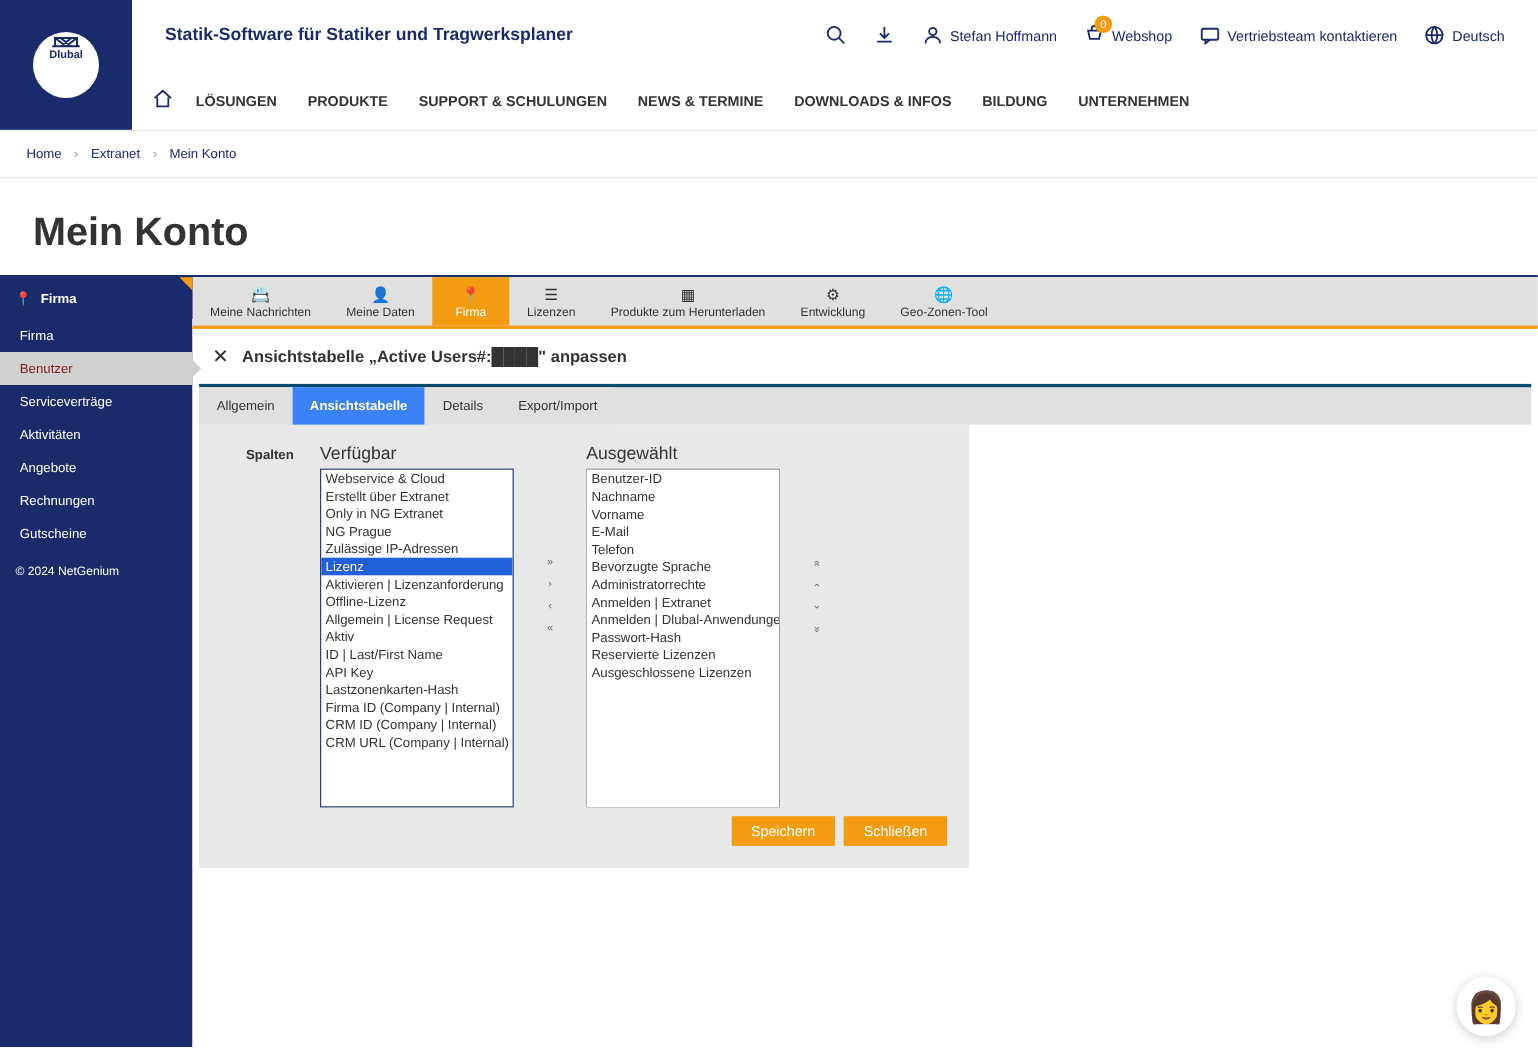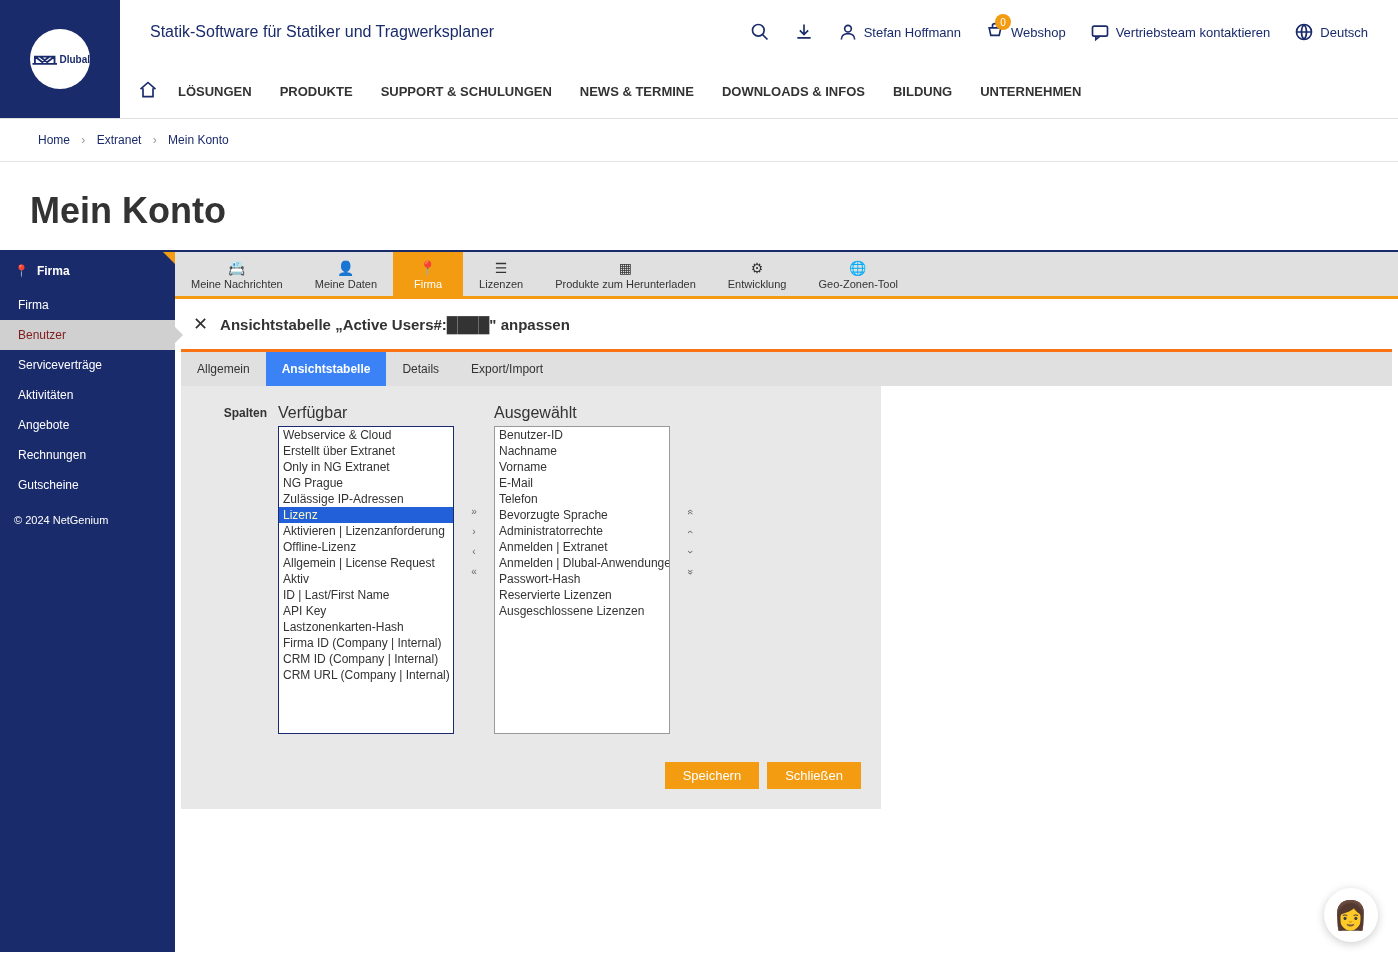--- a/index.html
+++ b/index.html
@@ -1,63 +1,63 @@
 <!DOCTYPE html>
 <html><head>
 <meta charset="utf-8">
 <style>
 *{margin:0;padding:0;box-sizing:border-box;font-family:Arial,Helvetica,sans-serif}
 body{background:#fff;font-size:13px;color:#333}
 .top-header{display:flex;background:#fff;border-bottom:1px solid #e0e0e0}
 .logo-box{width:120px;height:118px;background:#1a2b6b;display:flex;align-items:center;justify-content:center}
-.logo-circle{width:60px;height:60px;background:#fff;border-radius:50%;display:flex;flex-direction:row;align-items:center;justify-content:flex-start;font-size:10px;color:#1a2b6b;font-weight:bold}
+.logo-circle{width:60px;height:60px;background:#fff;border-radius:50%;display:flex;flex-direction:column;align-items:center;justify-content:flex-start;font-size:10px;color:#1a2b6b;font-weight:bold}
 .header-right{flex:1;display:flex;flex-direction:column}
 .header-top{display:flex;align-items:center;padding:18px 30px;height:64px}
-.tagline{color:#1a2b6b;font-weight:normal;font-size:16px}
+.tagline{color:#1a2b6b;font-weight:bold;font-size:16px}
 .header-tools{margin-left:auto;display:flex;align-items:flex-end;gap:24px;color:#1a2b6b}
 .tool{display:flex;align-items:center;gap:6px;font-size:13px;cursor:pointer}
 .cart-wrap{position:relative}
 .cart-badge{position:absolute;top:-8px;left:10px;background:#f39c12;color:#fff;border-radius:50%;width:16px;height:16px;font-size:10px;display:flex;align-items:center;justify-content:center}
 .nav-bar{display:flex;align-items:center;padding:0 18px;height:54px;background:#fff}
 .nav-home{color:#1a2b6b;margin-right:20px}
 .nav-item{color:#333;font-weight:bold;font-size:13px;margin-right:28px;cursor:pointer}
 .cta-btn{margin-left:auto;height:54px;background:#1a2b6b;color:#fff;font-weight:bold;padding:0 28px;display:flex;align-items:center;font-size:14px;cursor:pointer}
-.breadcrumb{padding:14px 38px;border-bottom:1px solid #e5e5e5;font-size:12px;color:#1a2b6b}
+.breadcrumb{padding:14px 24px;border-bottom:1px solid #e5e5e5;font-size:12px;color:#1a2b6b}
 .breadcrumb span{margin:0 8px;color:#999}
 .page-title{padding:28px 30px 18px;font-size:36px;font-weight:bold;color:#333}
 .title-sep{height:2px;background:#1a2b6b}
 .main-wrap{display:flex;min-height:700px}
 .sidebar{width:175px;background:#1a2b6b;color:#fff;font-size:12px}
 .side-header{background:#1a2b6b;padding:12px 14px;display:flex;align-items:center;gap:8px;font-weight:bold;position:relative}
 .side-header::after{content:"";position:absolute;top:0;right:0;border-top:12px solid #f39c12;border-left:12px solid transparent}
 .side-item{padding:8px 18px;cursor:pointer}
 .side-item.active{background:#d0d0d0;color:#7f1d1d;position:relative}
 .side-item.active::after{content:"";position:absolute;right:-8px;top:50%;transform:translateY(-50%);border-left:8px solid #d0d0d0;border-top:8px solid transparent;border-bottom:8px solid transparent}
 .copyright{padding:10px 14px;color:#fff;font-size:11px;margin-top:4px}
 .content{flex:1;background:#fff}
 .tab-bar{background:#e0e0e0;display:flex;border-bottom:3px solid #f39c12}
 .tab{padding:8px 16px 6px;text-align:center;font-size:11px;color:#333;cursor:pointer;min-width:70px}
 .tab.active{background:#f39c12;color:#fff}
 .tab-icon{display:block;margin:0 auto 2px;font-size:14px}
 .view-header{display:flex;align-items:center;gap:12px;padding:14px 18px;font-size:15px;font-weight:bold}
 .close-x{font-size:18px;cursor:pointer;font-weight:normal}
-.sub-tabs{display:flex;border-top:3px solid #f97316;background:#e0e0e0;margin:0 6px}
+.sub-tabs{display:flex;border-top:3px solid #0c4a6e;background:#e0e0e0;margin:0 6px}
 .sub-tab{padding:10px 16px;font-size:12px;cursor:pointer;background:#e0e0e0}
 .sub-tab.active{background:#3b82f6;color:#fff;font-weight:bold}
 .columns-panel{background:#e8e8e8;margin:0 6px;padding:18px 20px 20px;width:700px}
-.columns-row{display:flex;gap:11px;align-items:flex-start}
+.columns-row{display:flex;gap:24px;align-items:flex-start}
 .col-label{font-weight:bold;font-size:12px;width:66px;text-align:right;padding-top:2px}
 .list-head{font-size:16px;margin-bottom:4px}
 .list-box{width:176px;height:308px;background:#fff;border:1px solid #1a2b6b;overflow-y:auto;overflow-x:auto;font-size:12px}
 .list-box.selected{border:1px solid #999}
 .list-opt{padding:1px 4px;white-space:nowrap;cursor:pointer}
 .list-opt.sel{background:#2160d8;color:#fef9c3}
 .move-btns{display:flex;flex-direction:column;gap:4px;justify-content:center;padding-top:100px}
 .move-btn{width:18px;height:16px;font-size:10px;color:#666;cursor:pointer;text-align:center;line-height:16px}
-.action-btns{display:flex;gap:8px;justify-content:flex-end;margin-top:28px}
+.action-btns{display:flex;gap:8px;justify-content:flex-end;margin-top:8px}
 .btn{background:#f39c12;color:#fff;padding:6px 18px;font-size:13px;border:none;cursor:pointer}
 .chat-bubble{position:fixed;bottom:20px;right:20px;width:54px;height:54px;border-radius:50%;background:#fff;box-shadow:0 2px 10px rgba(0,0,0,0.2);display:flex;align-items:center;justify-content:center;font-size:28px}
 svg{width:20px;height:20px;stroke:#1a2b6b;fill:none;stroke-width:2}
 </style>
 </head>
 <body>
 
 <div class="top-header">
   <div class="logo-box">
     <div class="logo-circle">

